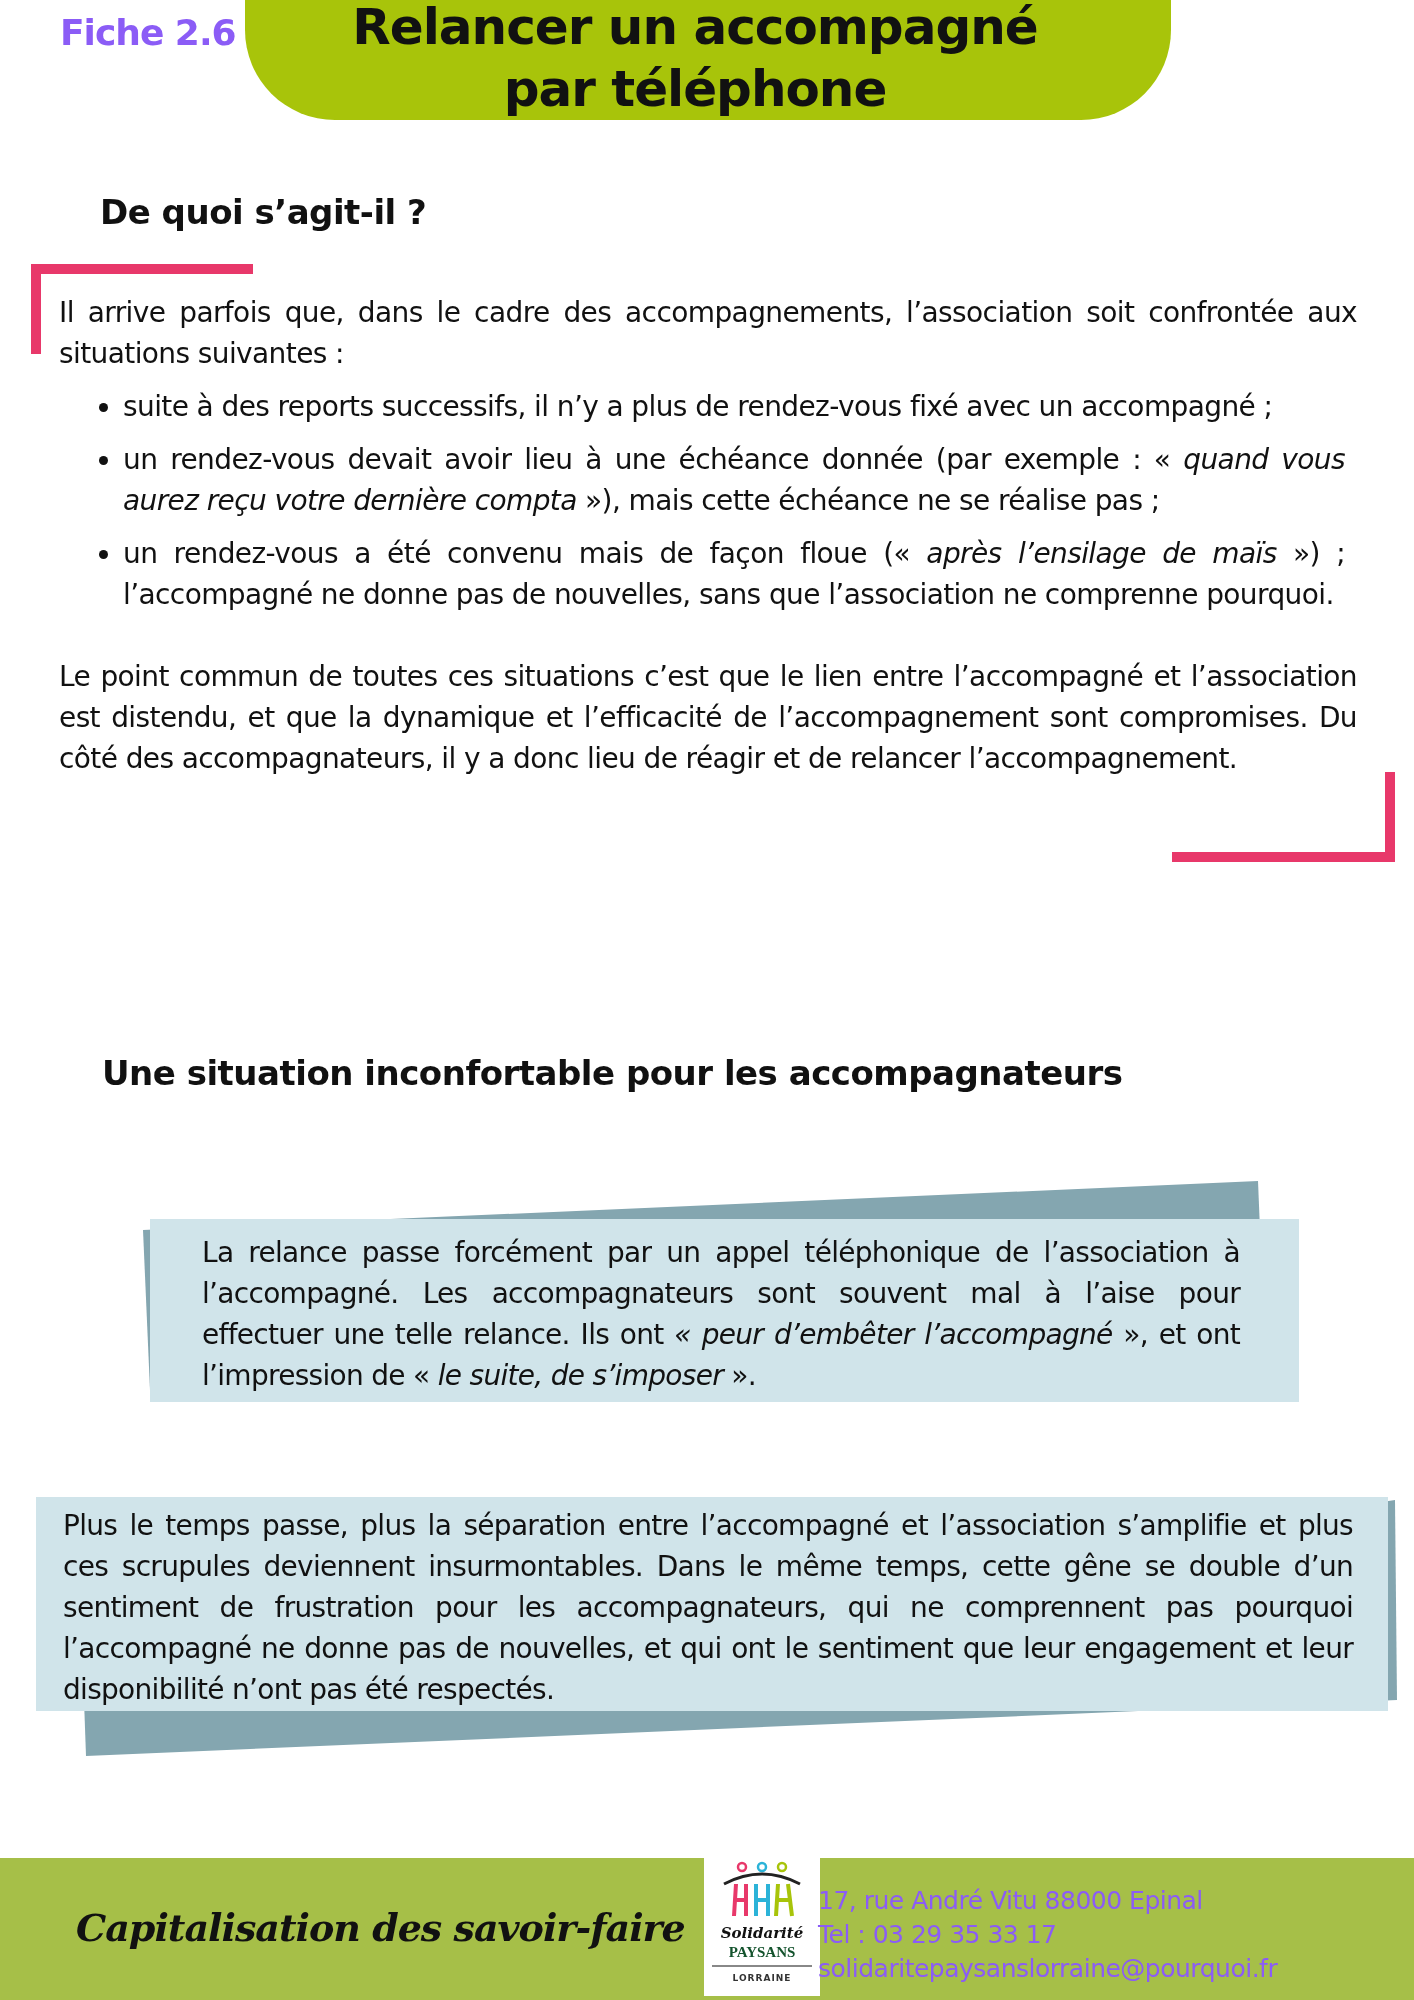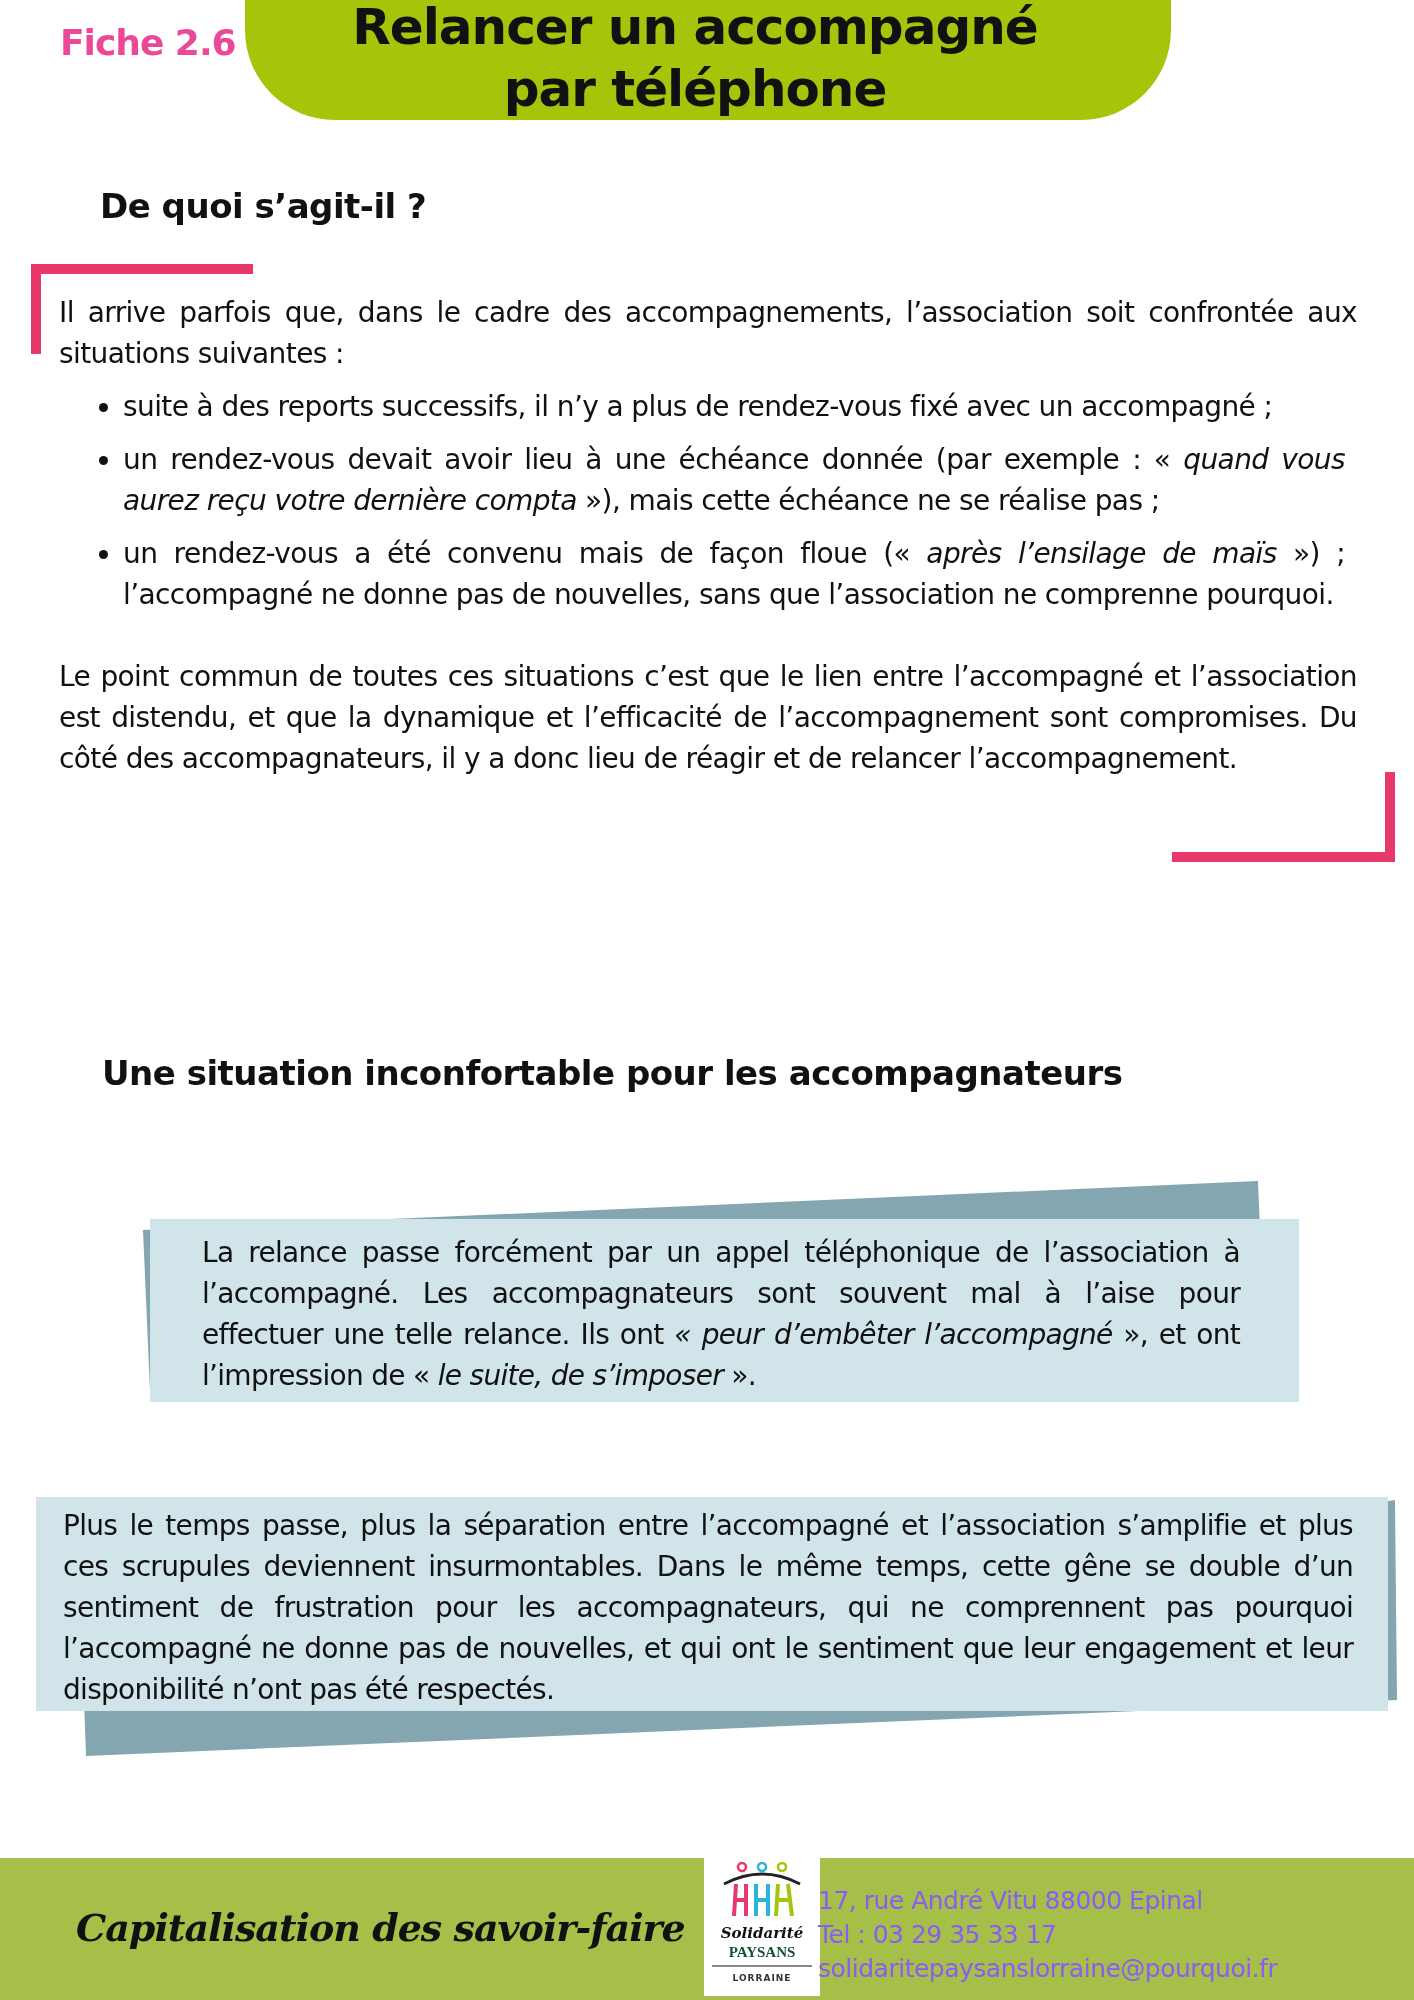--- a/index.html
+++ b/index.html
@@ -3,22 +3,22 @@
   <meta charset="utf-8">
   <style>
     html, body { margin: 0; padding: 0; }
     body {
       width: 1414px; height: 2000px; position: relative; overflow: hidden;
       background: #ffffff; color: #111;
       font-family: "Liberation Sans", "DejaVu Sans", sans-serif;
     }
     .fiche-label {
       position: absolute; left: 60px; top: 12px;
-      font-size: 36px; font-weight: bold; color: #ec4899;
-      font-family: "DejaVu Sans", sans-serif; letter-spacing: -1px; margin-top: 10px;
+      font-size: 36px; font-weight: bold; color: #8b5cf6;
+      font-family: "DejaVu Sans", sans-serif; letter-spacing: -1px;
     }
     .title-pill {
       position: absolute; left: 245px; top: -60px; width: 926px; height: 180px;
       background: #a8c40a; border-radius: 0 0 90px 90px;
     }
     .title-text {
       position: absolute; left: 245px; top: -4px; width: 900px;
       text-align: center; font-size: 50px; line-height: 62px; font-weight: bold;
       font-family: "DejaVu Sans", sans-serif; color: #111; letter-spacing: -1px;
     }
@@ -64,21 +64,21 @@
 </head>
 <body>
 
 <div class="fiche-label">Fiche 2.6</div>
 <div class="title-pill"></div>
 <div class="title-text">
   <div>Relancer un accompagné</div>
   <div>par téléphone</div>
 </div>
 
-<div class="h2" style="left:100px; top:186px;">De quoi s’agit-il ?</div>
+<div class="h2" style="left:100px; top:192px;">De quoi s’agit-il ?</div>
 
 <div class="bracket" style="left:31px; top:264px; width:222px; height:10px;"></div>
 <div class="bracket" style="left:31px; top:264px; width:10px; height:90px;"></div>
 
 <div class="body-text" style="left:59px; top:292px; width:1298px;">
   <p>Il arrive parfois que, dans le cadre des accompagnements, l’association soit confrontée aux situations suivantes :</p>
   <ul>
     <li><span>suite à des reports successifs, il n’y a plus de rendez-vous fixé avec un accompagné ;</span></li>
     <li><span>un rendez-vous devait avoir lieu à une échéance donnée (par exemple : « </span><em>quand vous aurez reçu votre dernière compta</em><span> »), mais cette échéance ne se réalise pas ;</span></li>
     <li><span>un rendez-vous a été convenu mais de façon floue (« </span><em>après l’ensilage de maïs</em><span> ») ; l’accompagné ne donne pas de nouvelles, sans que l’association ne comprenne pourquoi.</span></li>

